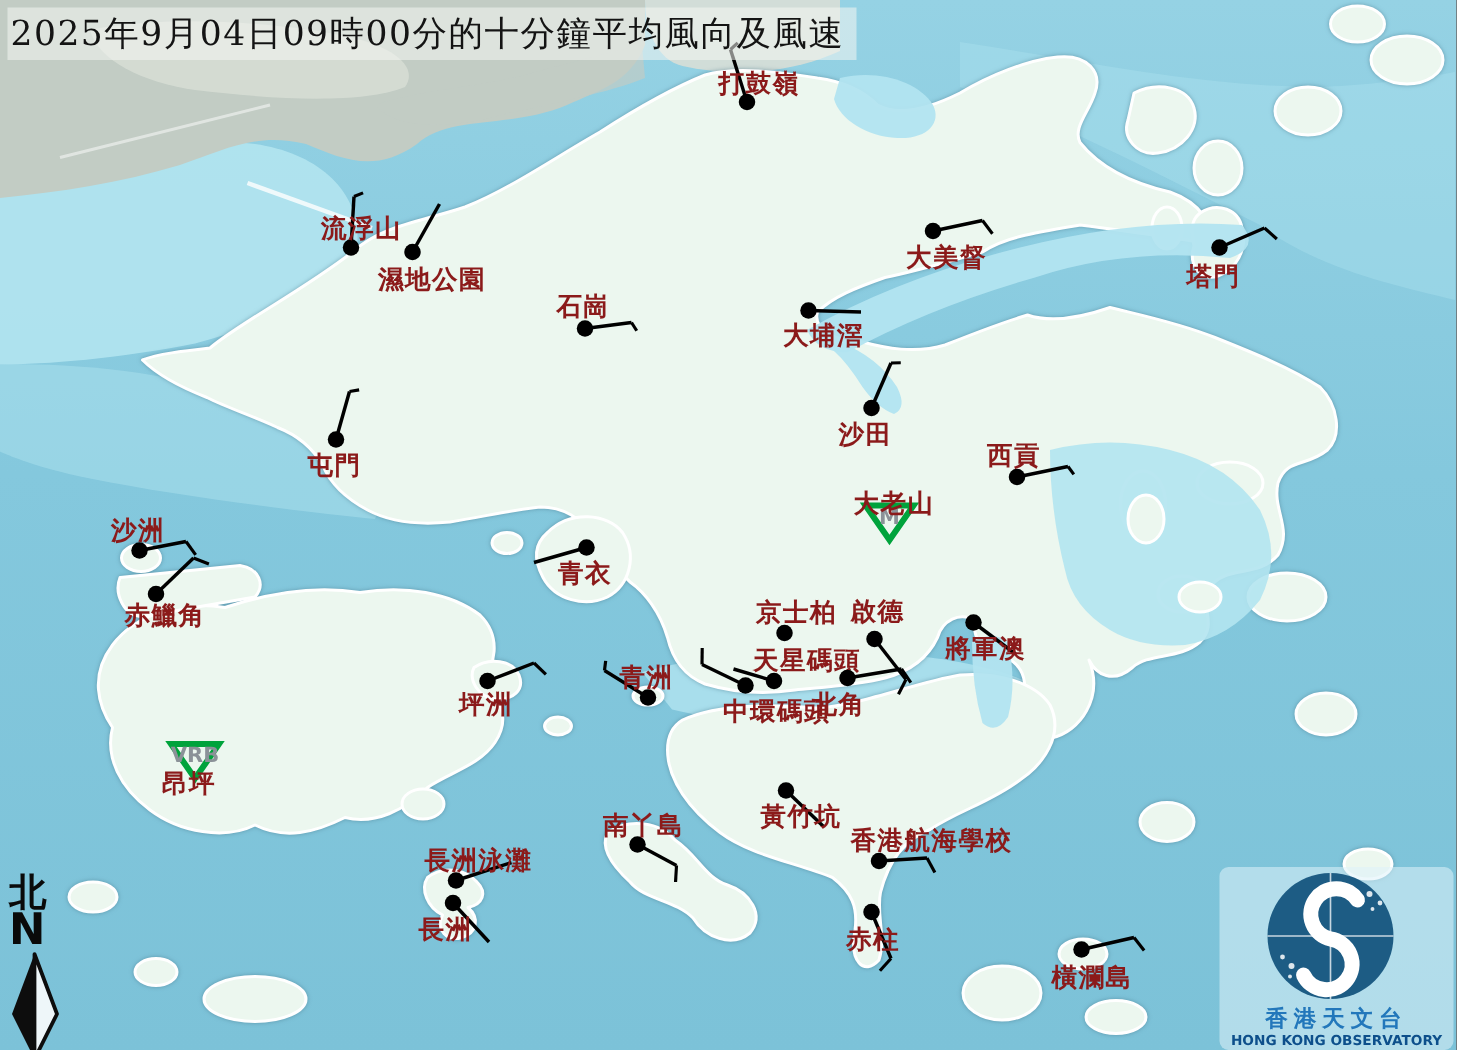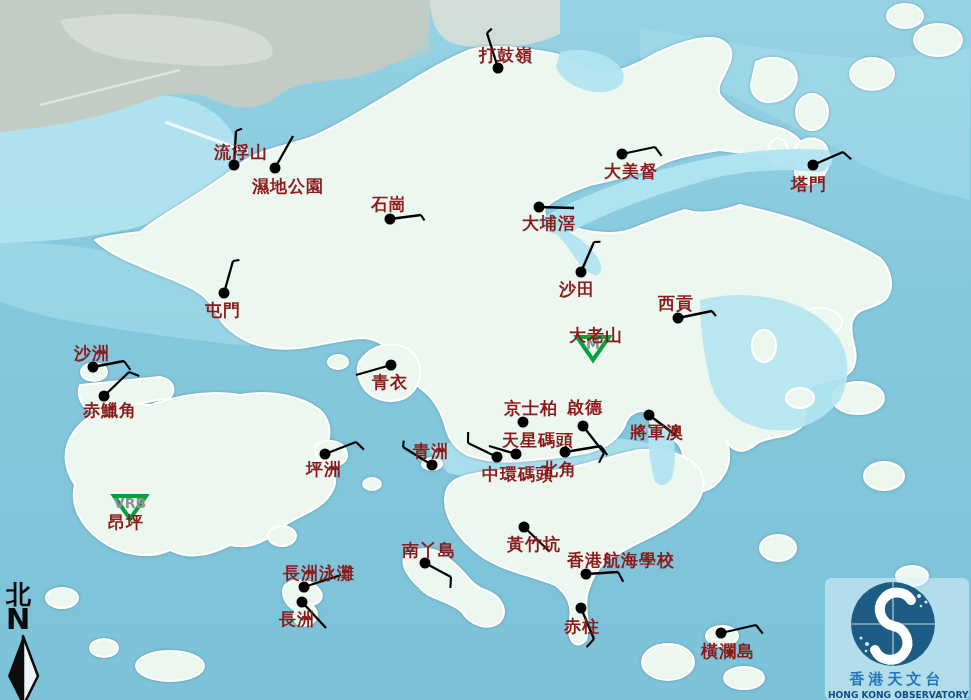--- a/index.html
+++ b/index.html
@@ -22,21 +22,21 @@
   }
   .st-label{
     font-family:"DejaVu Serif","DejaVu Sans",serif;
     font-size:17px;font-weight:700;letter-spacing:1px;
   }
   .sp-code{font-family:"DejaVu Sans",sans-serif;font-weight:700;fill:#8b9298;}
   .compass{position:absolute;left:4px;top:582px;width:44px;text-align:left;color:#0a0a0a;line-height:1;}
   .compass .cn{font-size:25px;font-weight:700;display:block;margin-left:2px;font-family:"DejaVu Serif",serif;}
   .compass .en{font-size:29px;font-weight:900;display:block;margin-left:2px;margin-top:-2px;font-family:"DejaVu Sans",sans-serif;}
   .logo{
-    position:absolute;right:2px;bottom:0;width:144px;height:122px;
+    position:absolute;right:2px;bottom:0;width:156px;height:122px;
     background:rgba(222,242,250,.55);border-radius:6px;text-align:center;
   }
   .logo .cn{font-size:15px;letter-spacing:4px;color:#2277bb;font-weight:700;margin-top:-2px;font-family:"DejaVu Serif",serif;}
   .logo .en{font-size:9.5px;font-weight:700;color:#0d4f8b;letter-spacing:0px;font-family:"DejaVu Sans",sans-serif;transform:scale(.96);white-space:nowrap;}
 </style>
 </head>
 <body>
 
 <div class="map">
 
@@ -313,20 +313,21 @@
         <text x="593" y="349" text-anchor="middle" font-size="14" class="sp-code">M</text>
         <text x="569" y="341" fill="#8b1a1a" class="st-label">大老山</text>
       </g>
       <g>
         <path d="M 114,496 L 146,496 L 130,519 Z" fill="none" stroke="#00a33c" stroke-width="4" stroke-linejoin="miter"></path>
         <text x="130" y="508" text-anchor="middle" font-size="14" class="sp-code">VRB</text>
         <text x="108" y="528" fill="#8b1a1a" class="st-label">昂坪</text>
       </g>
     </svg>
 
+  <div class="title">2025年9月04日09時00分的十分鐘平均風向及風速</div>
 
   <div class="compass">
     <span class="cn">北</span>
     <span class="en">N</span>
     <svg width="38" height="74" viewBox="0 0 38 74" style="margin-left:0;">
       <polygon points="19,2 4,42 19,72" fill="#0d0d0d"></polygon>
       <polygon points="19,2 34,42 19,72" fill="#eef6f9" stroke="#0d0d0d" stroke-width="2.5" stroke-linejoin="round"></polygon>
     </svg>
   </div>
 

